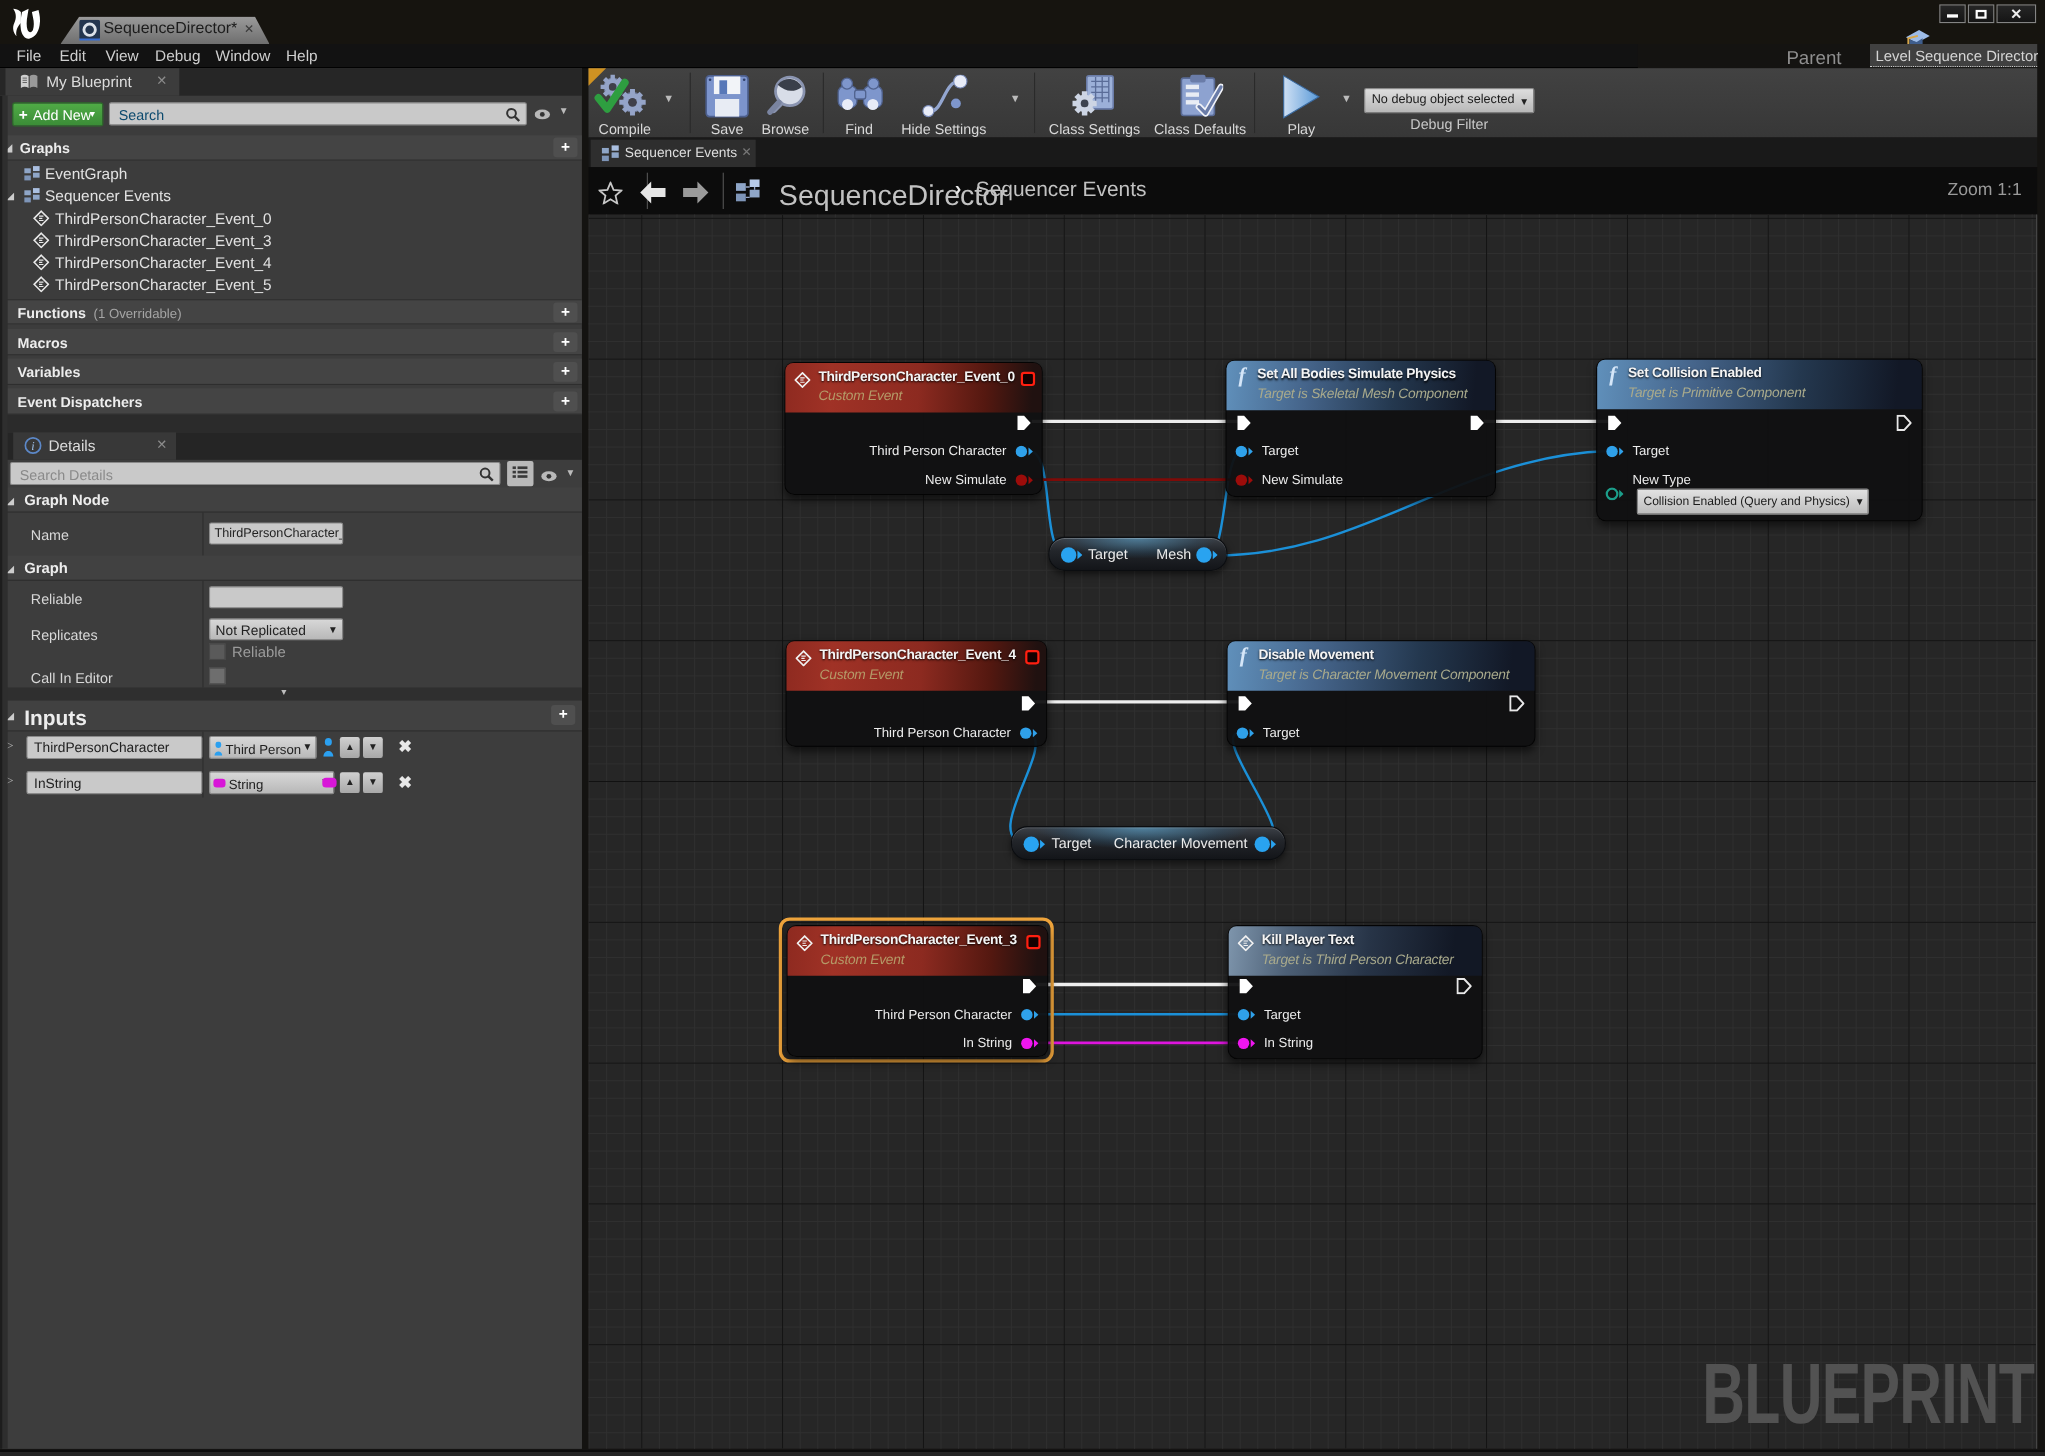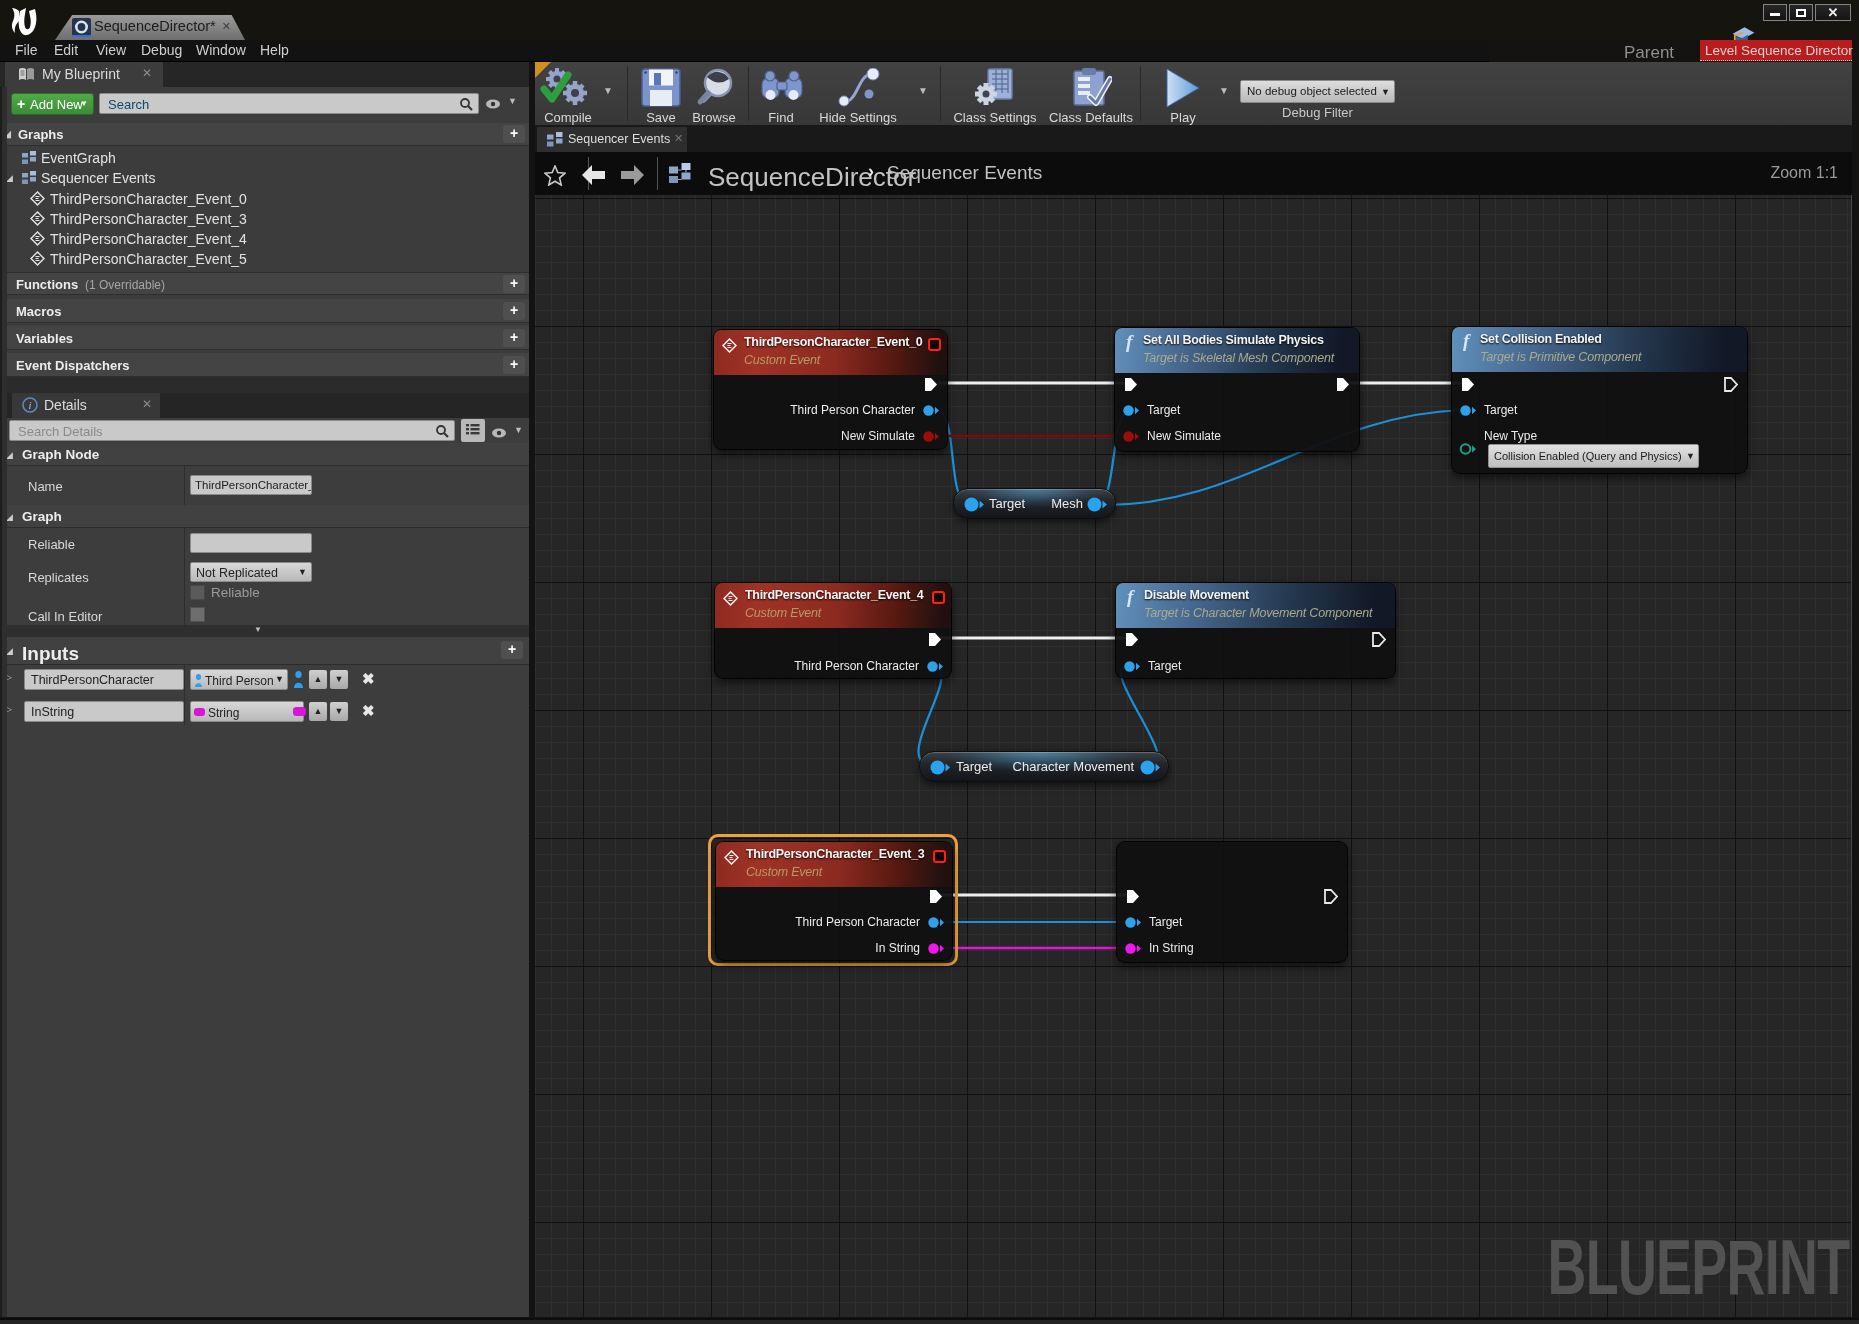--- a/index.html
+++ b/index.html
@@ -80,21 +80,21 @@
   <div class="winbtn" style="left:1815px;width:36px;font-size:13px;font-weight:bold;line-height:16px">✕</div>
 </div>
 <div id="menubar">
   <span class="menuitem" style="left:15px">File</span>
   <span class="menuitem" style="left:54px">Edit</span>
   <span class="menuitem" style="left:96px">View</span>
   <span class="menuitem" style="left:141px">Debug</span>
   <span class="menuitem" style="left:196px">Window</span>
   <span class="menuitem" style="left:260px">Help</span>
   <span class="menuitem" style="left:1624px;color:#8f8f8f;font-size:17px;top:3px">Parent class:</span>
-  <div class="abs" style="left:1700px;top:0;width:152px;height:21px;background:#b91c1c;border-bottom:1px dotted #cfcfcf">
+  <div class="abs" style="left:1700px;top:0;width:152px;height:21px;background:#404040;border-bottom:1px dotted #cfcfcf">
       <span style="position:absolute;left:5px;top:3px;color:#d4d4d4;font-size:13.5px;white-space:nowrap">Level Sequence Director</span>
     </div>
 </div>
 <div id="leftpanel">
   <div class="abs" style="left:0;top:25px;width:7px;height:1230px;background:#2e2e2e;box-shadow:inset 2px 0 0 #1d1d1d;z-index:5"></div>
 
   <div class="ptabstrip" style="top:0">
     <div class="ptab" style="width:158px">
       <svg class="abs" style="left:13px;top:5px" width="17" height="15" viewBox="0 0 17 15">
           <path d="M1 2 C3 0.5 6 0.5 8 2 L8 13 C6 11.5 3 11.5 1 13 Z" fill="#cfcfcf"></path>
@@ -629,20 +629,28 @@
         <path d="M12 1.8 L16 5.5 L12 9.2 Z" fill="#2fa1ea"></path>
       </svg>
   <div class="pinlabel" style="right:32px;top:99px">In String</div>
   <svg class="abs" style="right:7px;top:101px" width="17" height="11">
         <circle cx="5.5" cy="5.5" r="5.2" fill="#ef16ef"></circle>
         <path d="M12 1.8 L16 5.5 L12 9.2 Z" fill="#ef16ef"></path>
       </svg>
 </div>
 
 <div class="node" style="left:581px;top:646px;width:232px;height:122px">
+  <div class="nhead gblue">
+    <svg class="abs" style="left:8px;top:8px" width="15" height="15" viewBox="0 0 15 15">
+          <path d="M7.5 1 L14 7.5 L7.5 14 L1 7.5 Z" fill="none" stroke="#f0f0f0" stroke-width="1.5"></path>
+          <path d="M5.5 5.5 h4 M5.5 7.5 h3 M5.5 9.5 h4" stroke="#f0f0f0" stroke-width="1"></path>
+        </svg>
+    <div class="ntitle" style="left:30px">Kill Player Text</div>
+    <div class="nsub b" style="left:30px">Target is Third Person Character</div>
+  </div>
   <svg class="execpin" style="left:9px;top:47px" width="14" height="15" viewBox="0 0 14 15">
         <path d="M1 1 h6 l6 6.5 l-6 6.5 h-6 z" fill="#fff"></path>
       </svg>
   <svg class="execpin" style="right:9px;top:47px" width="14" height="15" viewBox="0 0 14 15">
         <path d="M1 1 h6 l6 6.5 l-6 6.5 h-6 z" fill="none" stroke="#e8e8e8" stroke-width="1.8"></path>
       </svg>
   <svg class="abs" style="left:7px;top:75px" width="17" height="11">
         <circle cx="6.5" cy="5.5" r="5.2" fill="#2fa1ea"></circle>
         <path d="M13 1.8 L17 5.5 L13 9.2 Z" fill="#2fa1ea"></path>
       </svg>

